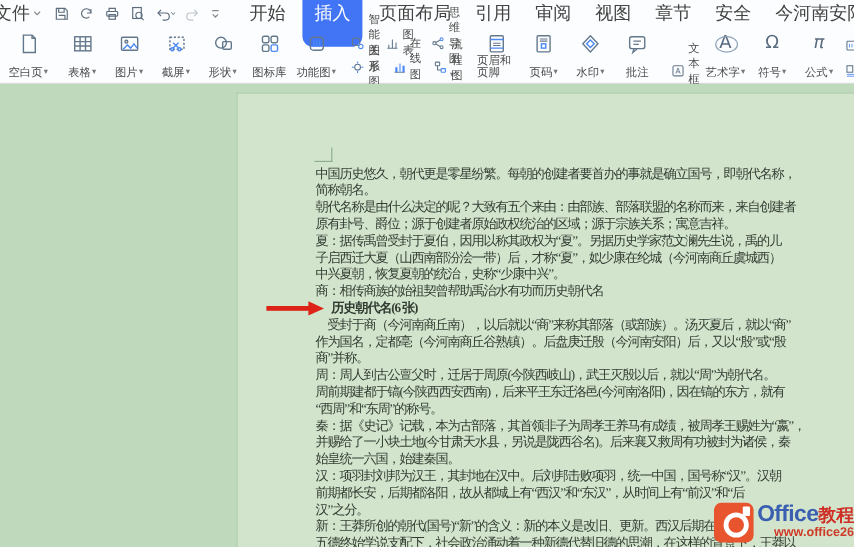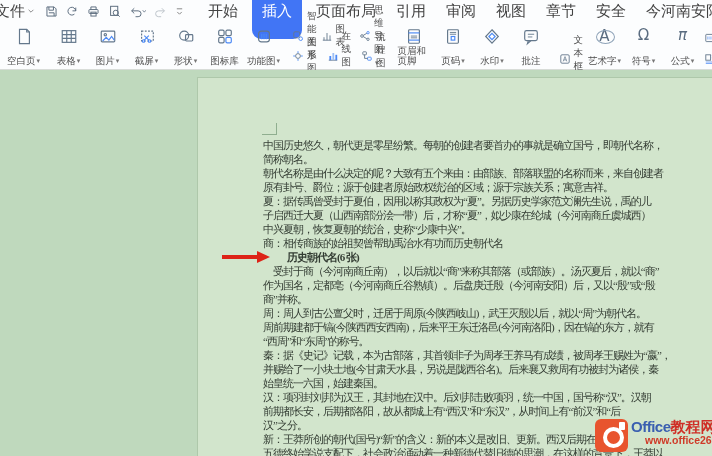--- a/index.html
+++ b/index.html
@@ -29,34 +29,34 @@
   .glyph.pi{font-style:italic}
   .wordart-wrap{position:relative;width:20px;height:17px;text-align:center}
   .wordart-wrap .ring{position:absolute;left:1px;top:3px;width:17px;height:12px;border:1px solid #8fa3b8;border-radius:50%}
 
   
   .workspace{position:relative;height:388px;background:#bfd9bd;overflow:hidden}
   .page{position:absolute;left:197px;top:7px;width:530px;height:400px;background:#d2e5cc;border:1px solid #aec8aa;border-right:none}
   .cmark{position:absolute;left:64px;top:45px;width:14px;height:11px;border-right:1px solid #8fae8f;border-bottom:1px solid #8fae8f}
   .doc{position:absolute;left:65px;top:60px;font-family:"Liberation Serif","DejaVu Serif",serif;font-size:11px;letter-spacing:-1px;line-height:14px;color:#333c33;white-space:nowrap}
   .line{height:14px}
-  .line.cap{font-weight:bold;margin-left:24px}
+  .line.cap{font-weight:bold;margin-left:13px}
 
   .arrow{position:absolute;left:222px;top:181px;width:48px;height:12px}
   .arrow .shaft{position:absolute;left:0;top:4px;width:36px;height:4px;background:#dd2317}
   .arrow .head{position:absolute;left:35px;top:0;width:0;height:0;border-left:13px solid #dd2317;border-top:6px solid transparent;border-bottom:6px solid transparent}
 
   
   .brand{position:absolute;left:595px;top:349px;display:flex;align-items:flex-start;gap:3px}
   .brand-ic{width:33px;height:33px;background:#e8542e;border-radius:6px;position:relative;flex:none}
   .brand-ic .ring{position:absolute;left:8px;top:8px;width:13px;height:13px;border:4px solid #fff;border-radius:50%}
   .brand-ic .notch{position:absolute;right:3px;top:3px;width:6px;height:8px;background:#fff;border-radius:1px}
   .brand-tx{line-height:1}
   .brand-row{display:flex;align-items:baseline}
-  .b-en{color:#3a5fb0;font-weight:bold;font-size:15px;letter-spacing:-0.5px}
+  .b-en{color:#3a5fb0;font-weight:bold;font-size:19px;letter-spacing:-0.5px}
   .b-cn{color:#cf2f26;font-weight:bold;font-size:15px}
   .b-url{color:#cf3a28;font-weight:bold;font-size:10.5px;margin-top:1px;margin-left:14px}
 
   svg{display:block}
 </style>
 </head>
 <body>
 
 <div class="app">
 

